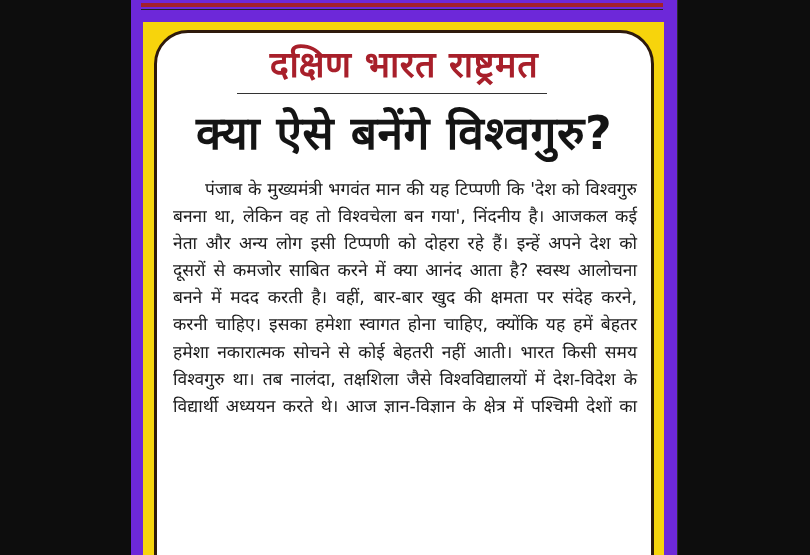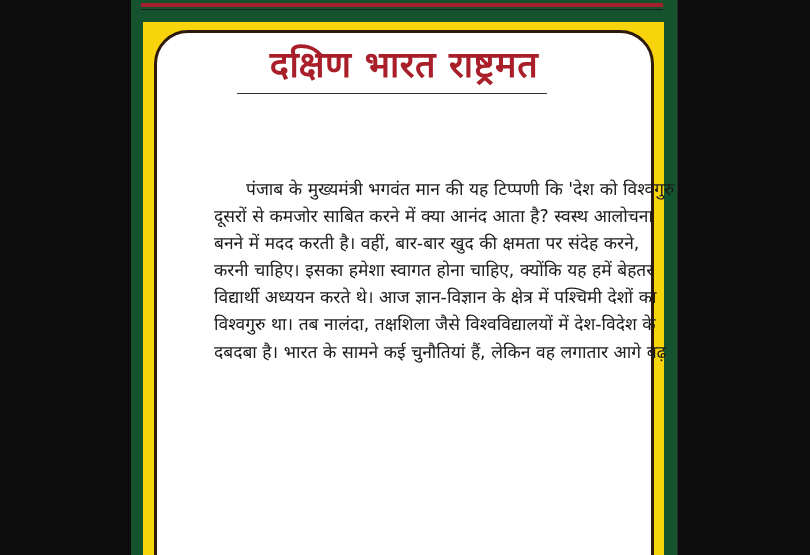--- a/index.html
+++ b/index.html
@@ -13,21 +13,21 @@
     position: relative;
     overflow: hidden;
     font-family: "DejaVu Sans", sans-serif;
   }
   .page {
     position: absolute;
     left: 131px;
     top: 0;
     width: 546px;
     height: 555px;
-    background: #14532d;
+    background: #6d28d9;
     border-right: 1px solid #2a2a2a;
   }
   .rule-red {
     position: absolute;
     left: 10px;
     top: 3px;
     width: 522px;
     height: 4px;
     background: #a3202c;
   }
@@ -91,21 +91,20 @@
   }
   .body-text {
     position: absolute;
     left: 16px;
     right: 14px;
     top: 143px;
     font-size: 17.4px;
     line-height: 27.1px;
     color: #1a1a1a;
     text-align: justify;
-    margin-left: 41px;
   }
   .line {
     display: block;
     white-space: nowrap;
     text-align-last: justify;
     text-align: justify;
   }
   .line.first {
     text-indent: 32px;
   }
@@ -114,26 +113,29 @@
 <body>
 
 <div class="page">
   <div class="rule-red"></div>
   <div class="rule-black"></div>
 
   <div class="yellow-box">
     <div class="panel">
       <div class="masthead">दक्षिण भारत राष्ट्रमत</div>
       <div class="masthead-rule"></div>
+      <div class="headline">क्या ऐसे बनेंगे विश्वगुरु?</div>
 
       <div class="body-text">
         <span class="line first">पंजाब के मुख्यमंत्री भगवंत मान की यह टिप्पणी कि 'देश को विश्वगुरु</span>
+        <span class="line">बनना था, लेकिन वह तो विश्वचेला बन गया', निंदनीय है। आजकल कई</span>
+        <span class="line">नेता और अन्य लोग इसी टिप्पणी को दोहरा रहे हैं। इन्हें अपने देश को</span>
         <span class="line">दूसरों से कमजोर साबित करने में क्या आनंद आता है? स्वस्थ आलोचना</span>
         <span class="line">बनने में मदद करती है। वहीं, बार-बार खुद की क्षमता पर संदेह करने,</span>
         <span class="line">करनी चाहिए। इसका हमेशा स्वागत होना चाहिए, क्योंकि यह हमें बेहतर</span>
+        <span class="line">हमेशा नकारात्मक सोचने से कोई बेहतरी नहीं आती। भारत किसी समय</span>
+        <span class="line">विश्वगुरु था। तब नालंदा, तक्षशिला जैसे विश्वविद्यालयों में देश-विदेश के</span>
         <span class="line">विद्यार्थी अध्ययन करते थे। आज ज्ञान-विज्ञान के क्षेत्र में पश्चिमी देशों का</span>
-        <span class="line">विश्वगुरु था। तब नालंदा, तक्षशिला जैसे विश्वविद्यालयों में देश-विदेश के</span>
-        <span class="line">दबदबा है। भारत के सामने कई चुनौतियां हैं, लेकिन वह लगातार आगे बढ़</span>
 
       </div>
     </div>
   </div>
 </div>
 
 </body></html>

